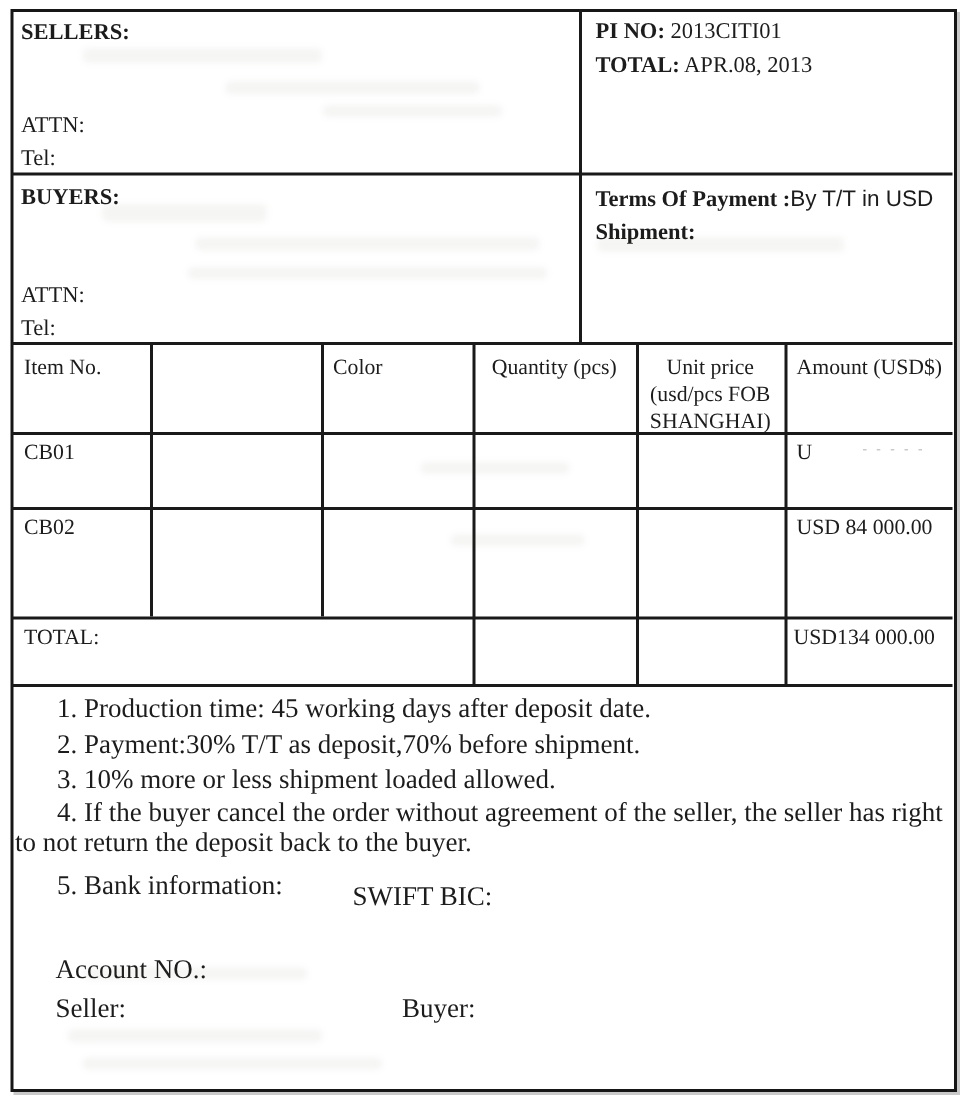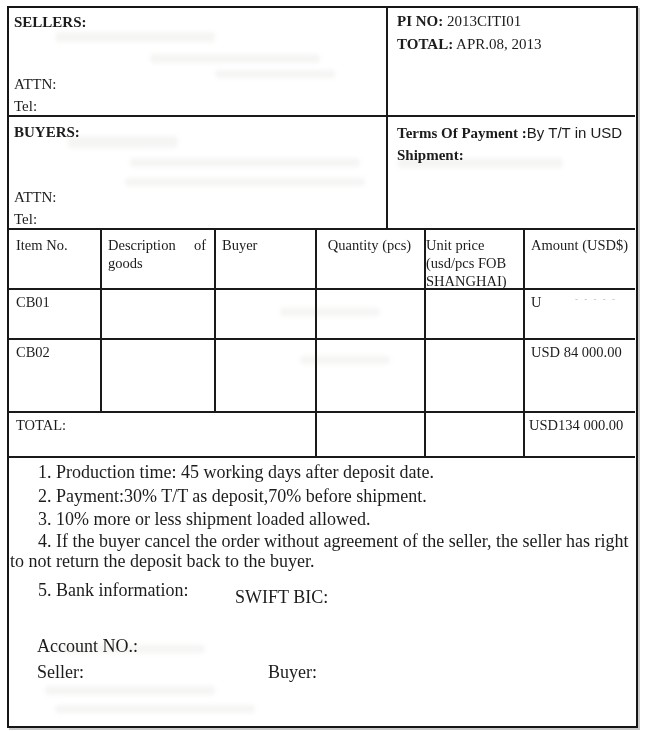--- a/index.html
+++ b/index.html
@@ -78,24 +78,23 @@
   <div class="abs lbl b" style="left:14px;top:124px;">BUYERS:</div>
   <div class="abs lbl" style="left:14px;top:189px;">ATTN:</div>
   <div class="abs lbl" style="left:14px;top:211px;">Tel:</div>
 
   <div class="abs cellpair" style="left:397px;top:124px;">
     <span class="b">Terms Of Payment :</span><span class="sans">By T/T in USD</span>
   </div>
   <div class="abs lbl b" style="left:397px;top:147px;">Shipment:</div>
 
   <div class="abs th" style="left:16px;top:236px;">Item No.</div>
-  <div class="abs th" style="left:108px;top:236px;width:98px;text-align:justify;">Description of goods</div>
-  <div class="abs th" style="left:222px;top:236px;">Buyer</div>
+  <div class="abs th" style="left:222px;top:236px;">Color</div>
   <div class="abs th" style="left:315px;top:236px;width:109px;text-align:center;">Quantity (pcs)</div>
-  <div class="abs th" style="left:426px;top:236px;width:95px;">Unit price (usd/pcs FOB SHANGHAI)</div>
+  <div class="abs th" style="left:426px;top:236px;width:95px;text-align:center;">Unit price (usd/pcs FOB SHANGHAI)</div>
   <div class="abs th" style="left:531px;top:236px;width:100px;">Amount (USD$)</div>
 
   <div class="abs td" style="left:16px;top:294px;">CB01</div>
   <div class="abs td" style="left:531px;top:294px;">U</div>
   <div class="abs remnant" style="left:575px;top:294px;">- - -  - -</div>
 
   <div class="abs td" style="left:16px;top:344px;">CB02</div>
   <div class="abs td" style="left:531px;top:344px;">USD 84 000.00</div>
 
   <div class="abs td" style="left:16px;top:417px;">TOTAL:</div>

